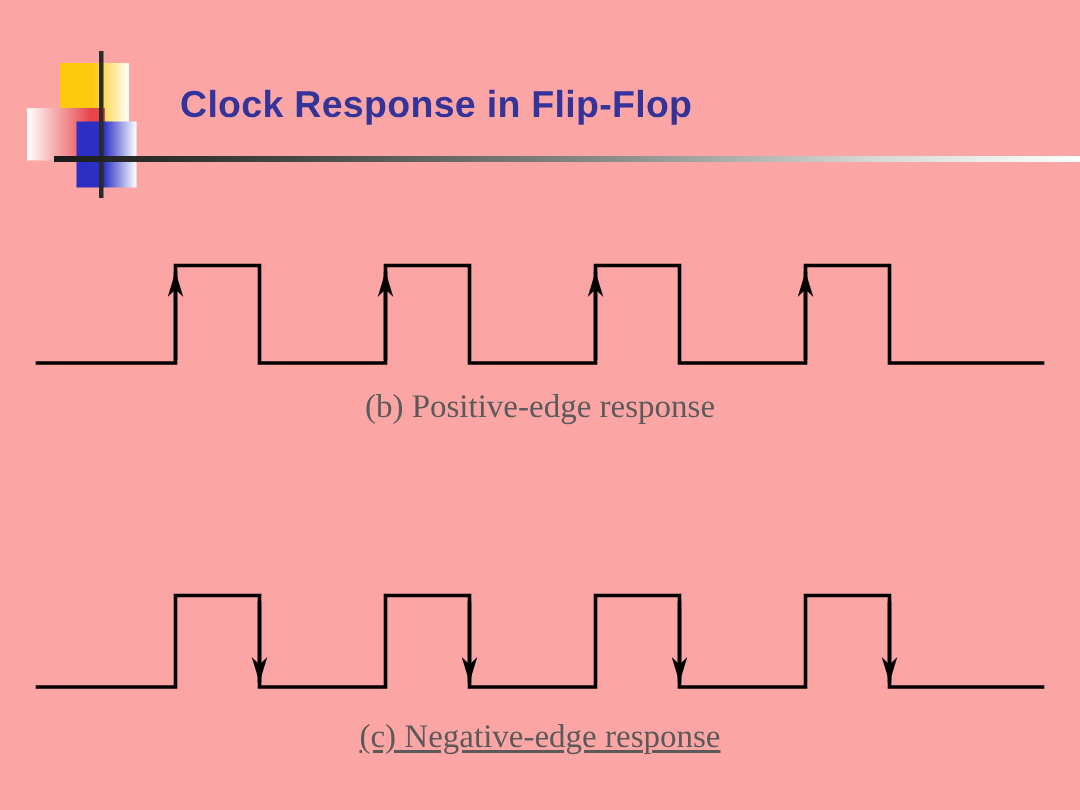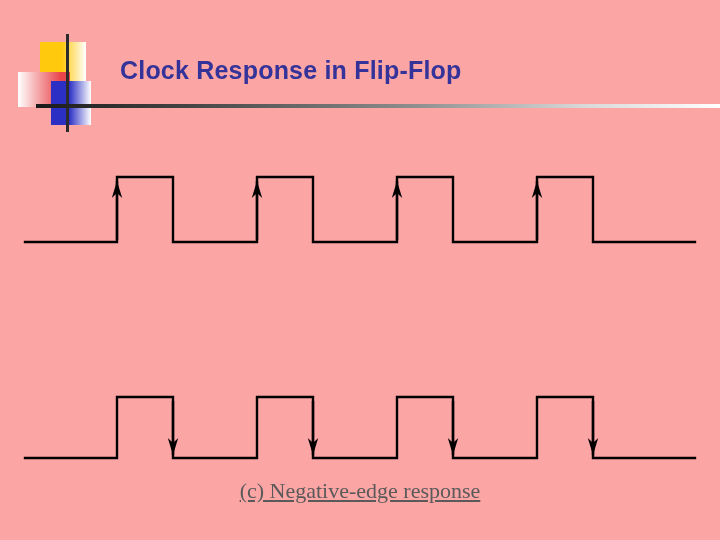--- a/index.html
+++ b/index.html
@@ -141,20 +141,21 @@
         <line x1="117" y1="240" x2="117" y2="181" stroke="#000000" stroke-width="2.4"></line>
         <polygon points="117,181 111.8,198 117,193 122.2,198" fill="#000000"></polygon>
         <line x1="257" y1="240" x2="257" y2="181" stroke="#000000" stroke-width="2.4"></line>
         <polygon points="257,181 251.8,198 257,193 262.2,198" fill="#000000"></polygon>
         <line x1="397" y1="240" x2="397" y2="181" stroke="#000000" stroke-width="2.4"></line>
         <polygon points="397,181 391.8,198 397,193 402.2,198" fill="#000000"></polygon>
         <line x1="537" y1="240" x2="537" y2="181" stroke="#000000" stroke-width="2.4"></line>
         <polygon points="537,181 531.8,198 537,193 542.2,198" fill="#000000"></polygon>
       </svg>
   </div>
+  <div class="caption" style="top:258px;">(b) Positive-edge response</div>
 
   <div class="figure" style="top:0px;height:520px;">
     <svg id="svg-negative" width="720" height="520">
         <path d="M25 458 L117 458 L117 397 L173 397 L173 458 L257 458 L257 397 L313 397 L313 458 L397 458 L397 397 L453 397 L453 458 L537 458 L537 397 L593 397 L593 458 L695 458" fill="none" stroke="#000000" stroke-width="2.4" stroke-linecap="square" stroke-linejoin="miter"></path>
         <line x1="173" y1="401" x2="173" y2="455" stroke="#000000" stroke-width="2.4"></line>
         <polygon points="173,455 167.8,438 173,443 178.2,438" fill="#000000"></polygon>
         <line x1="313" y1="401" x2="313" y2="455" stroke="#000000" stroke-width="2.4"></line>
         <polygon points="313,455 307.8,438 313,443 318.2,438" fill="#000000"></polygon>
         <line x1="453" y1="401" x2="453" y2="455" stroke="#000000" stroke-width="2.4"></line>
         <polygon points="453,455 447.8,438 453,443 458.2,438" fill="#000000"></polygon>

